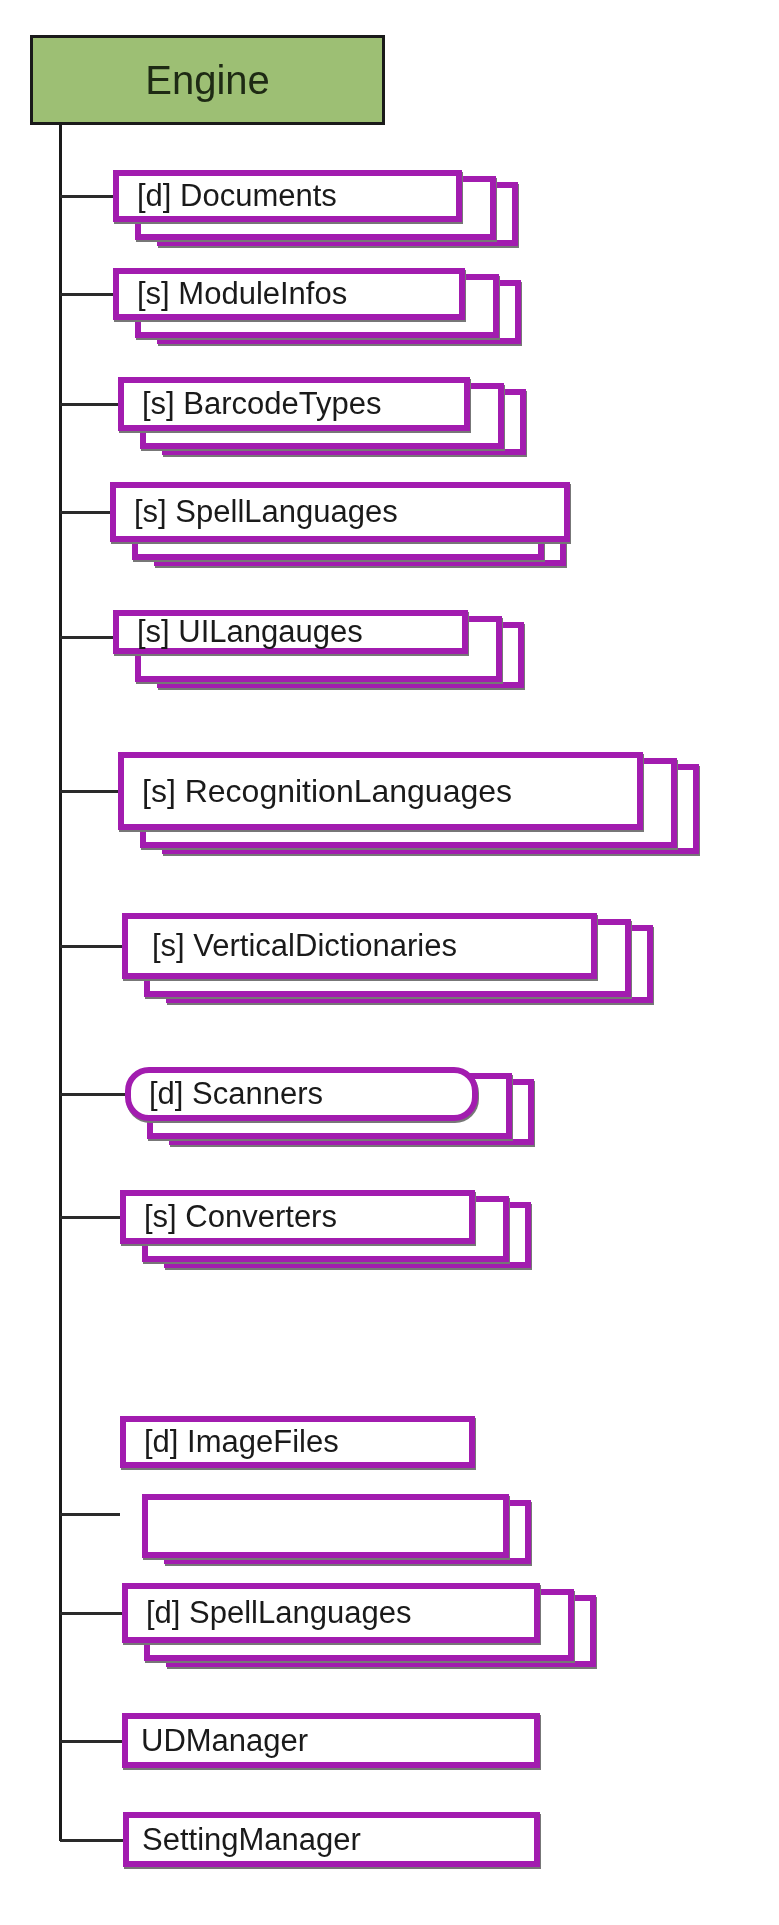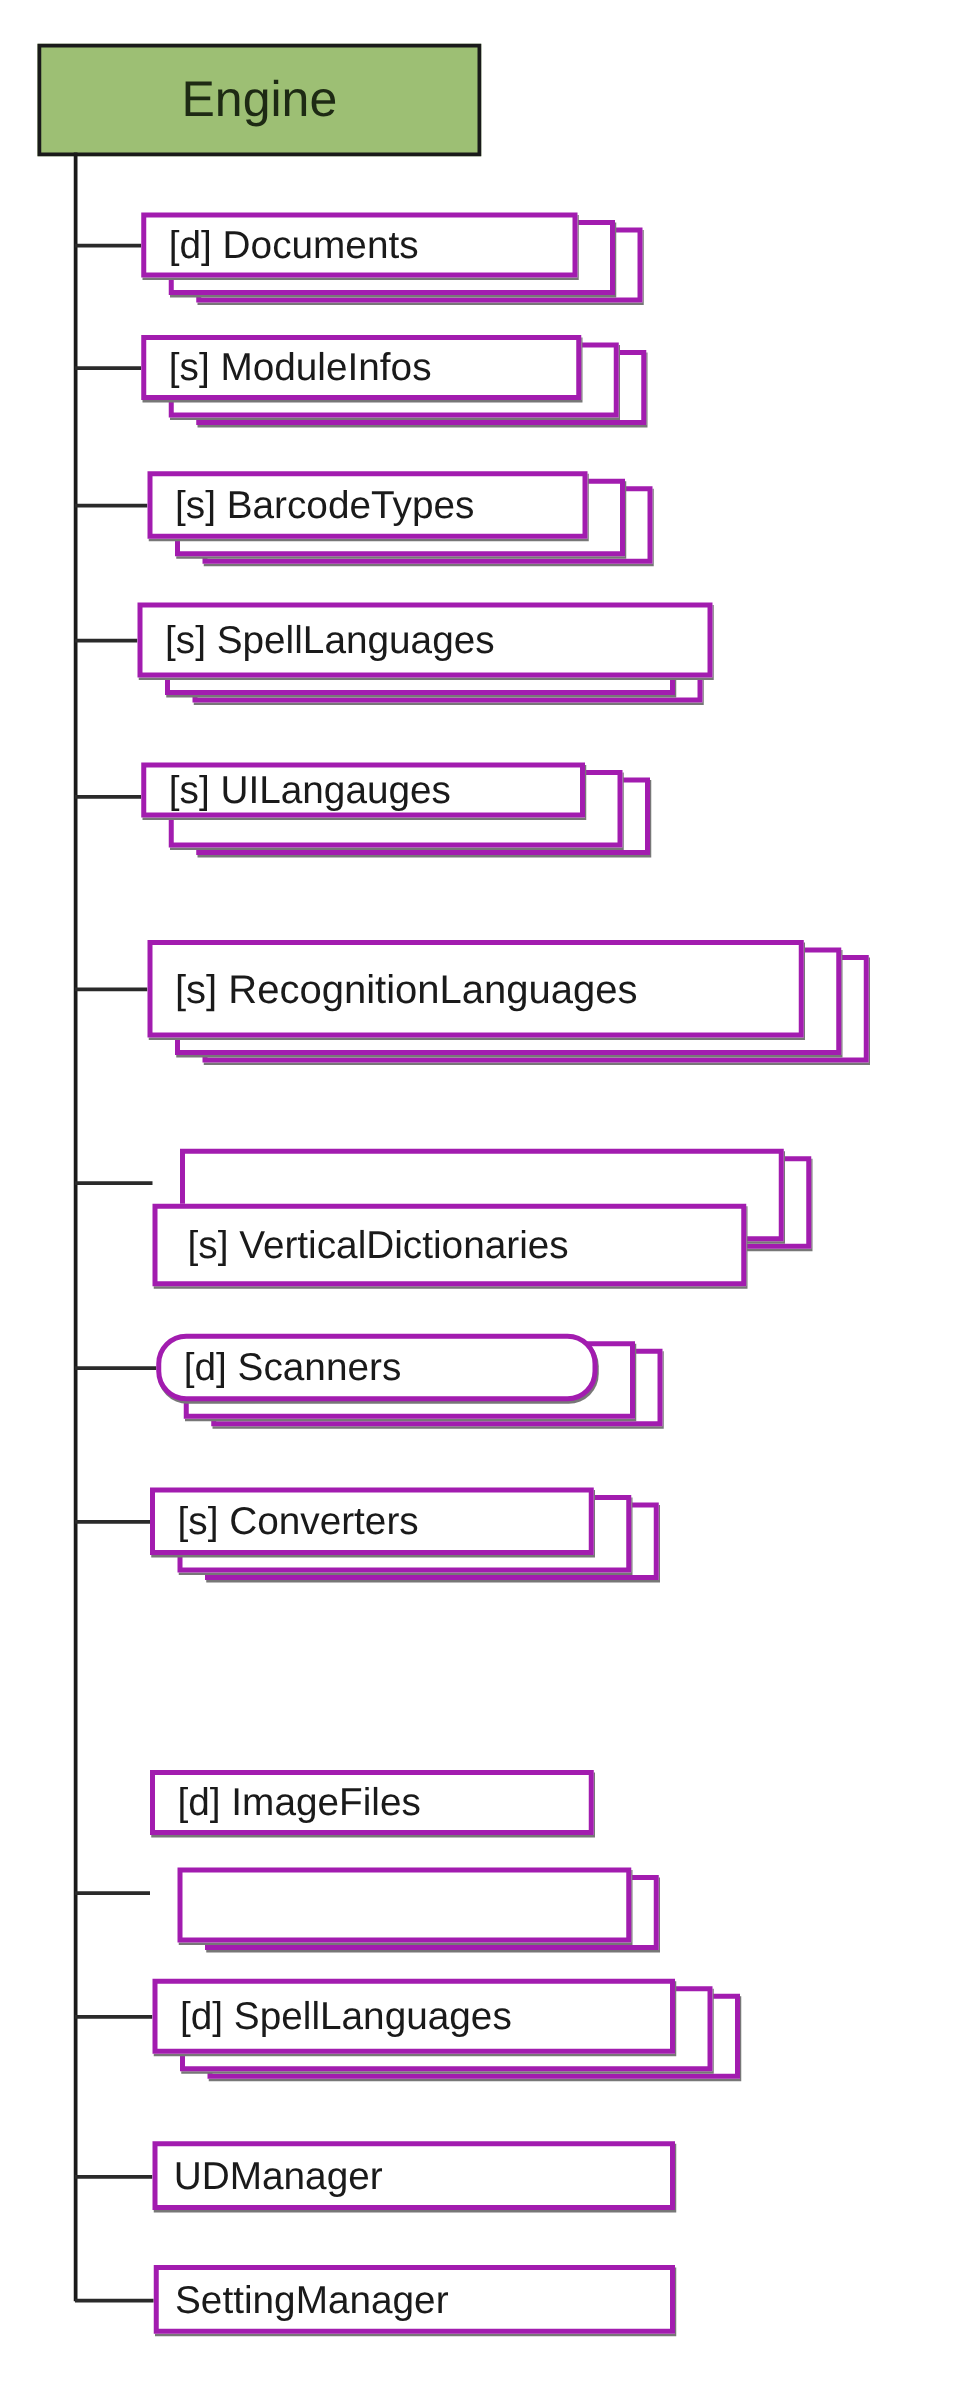--- a/index.html
+++ b/index.html
@@ -8,21 +8,21 @@
   .root {
     position: absolute; left: 30px; top: 35px; width: 349px; height: 84px;
     background: #9dbf74; border: 3px solid #1a1a1a;
     display: flex; align-items: center; justify-content: center;
     font-size: 40px; color: #1e2a14;
   }
   .trunk { position: absolute; left: 59px; top: 122px; width: 3px; background: #1a1a1a; }
   .branch { position: absolute; left: 60px; height: 3px; background: #2a2a2a; }
   .node { position: absolute; }
   .box {
-    position: absolute; background: #fff; border: 4px solid #a21caf;
+    position: absolute; background: #fff; border: 6px solid #a21caf;
     box-shadow: 1px 2px 0 #777;
   }
   .front {
     display: flex; align-items: center; padding-left: 18px; box-sizing: border-box;
     font-size: 31px; white-space: nowrap;
   }
   .front.center { justify-content: flex-start; padding-left: 13px; }
 </style>
 </head>
 <body>
@@ -77,21 +77,21 @@
       <div class="box" style="left: 162px; top: 764px; width: 525px; height: 78px;"></div>
       <div class="box" style="left: 140px; top: 758px; width: 525px; height: 78px;"></div>
       <div class="box front" style="left: 118px; top: 752px; width: 525px; height: 78px; font-size: 32px;">
         <span>[s] RecognitionLanguages</span>
       </div>
     </div>
     <div class="branch" style="top: 945px; width: 62px;"></div>
     <div class="node">
       <div class="box" style="left: 166px; top: 925px; width: 475px; height: 66px;"></div>
       <div class="box" style="left: 144px; top: 919px; width: 475px; height: 66px;"></div>
-      <div class="box front" style="left: 122px; top: 963px; width: 475px; height: 66px; padding-left: 24px;">
+      <div class="box front" style="left: 122px; top: 913px; width: 475px; height: 66px; padding-left: 24px;">
         <span>[s] VerticalDictionaries</span>
       </div>
     </div>
     <div class="branch" style="top: 1093px; width: 65px;"></div>
     <div class="node">
       <div class="box" style="left: 169px; top: 1079px; width: 353px; height: 54px;"></div>
       <div class="box" style="left: 147px; top: 1073px; width: 353px; height: 54px;"></div>
       <div class="box front" style="left: 125px; top: 1067px; width: 353px; height: 54px; border-radius: 24px;">
         <span>[d] Scanners</span>
       </div>

